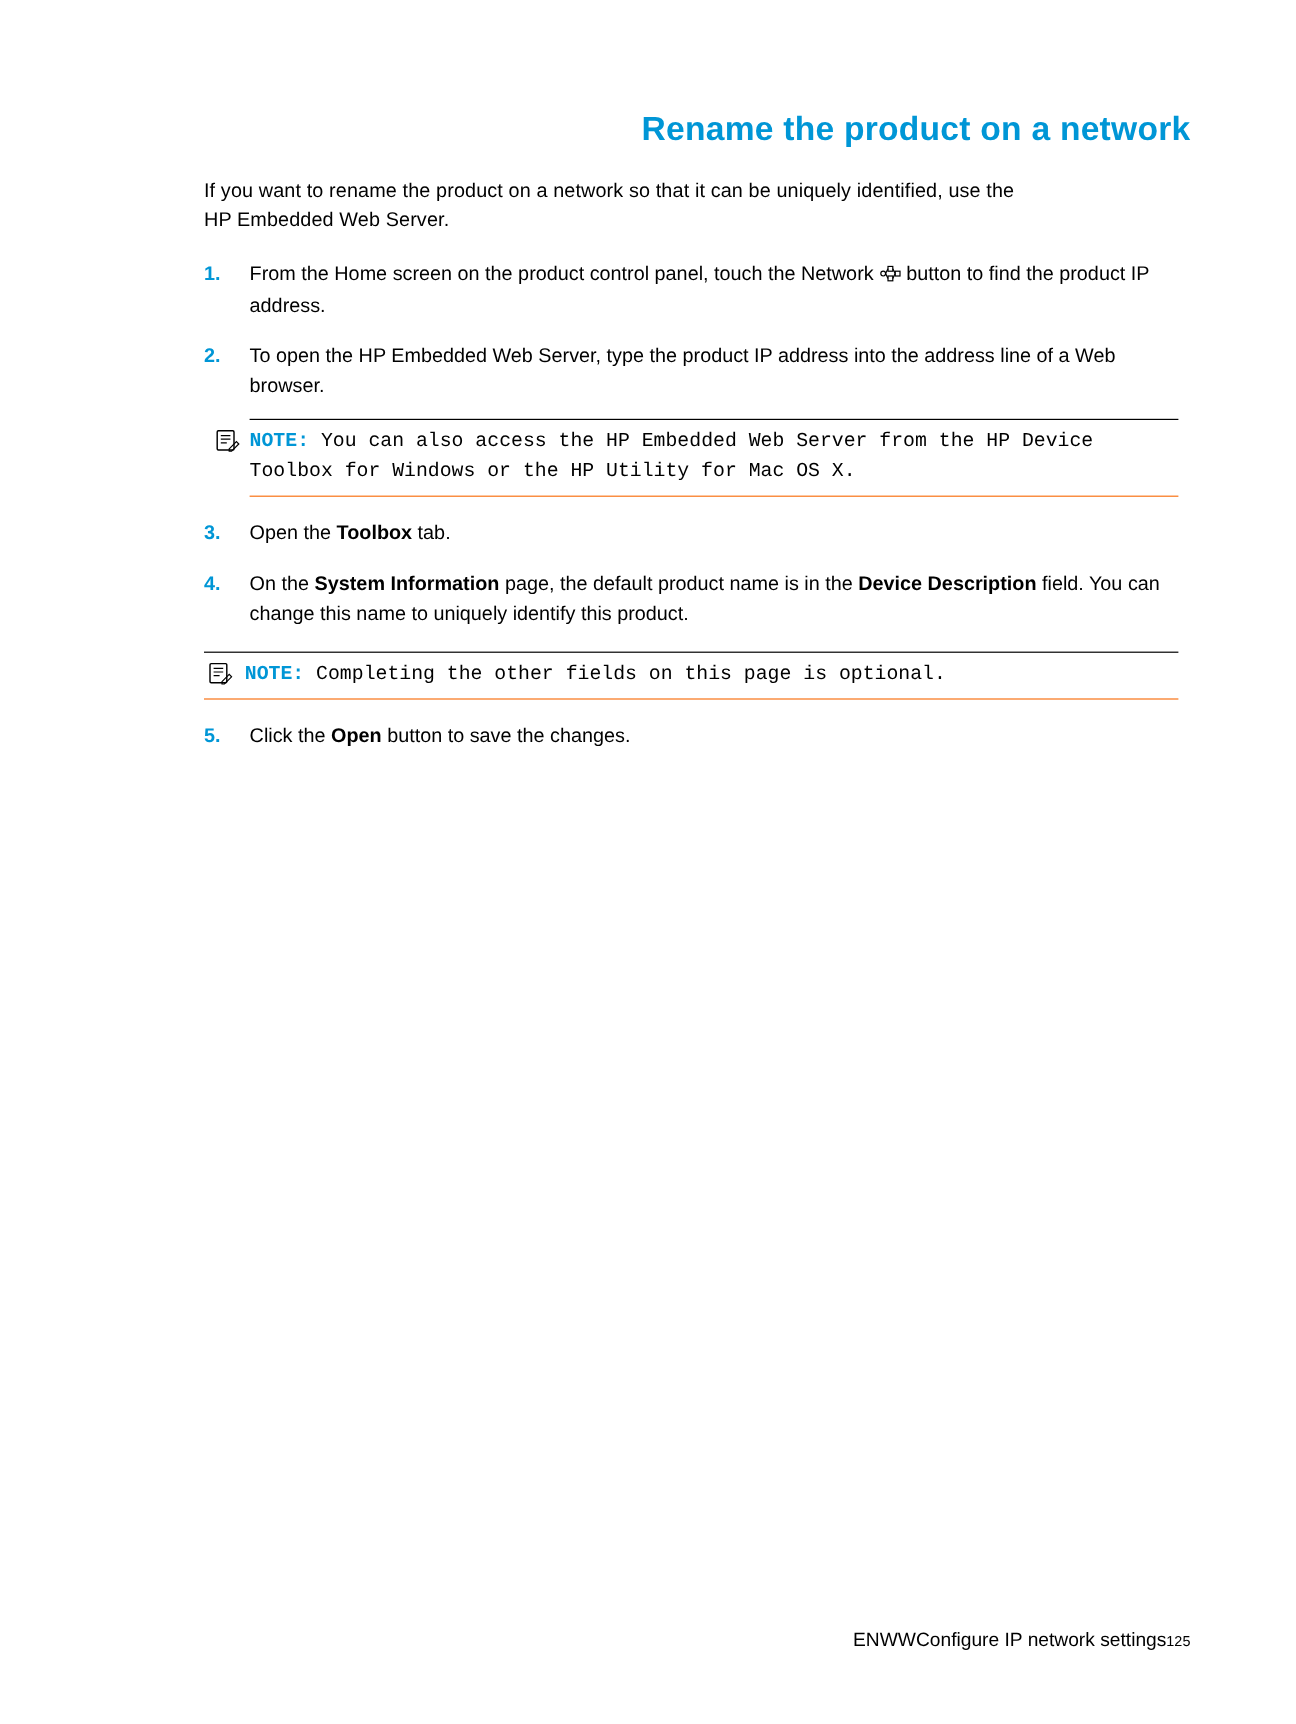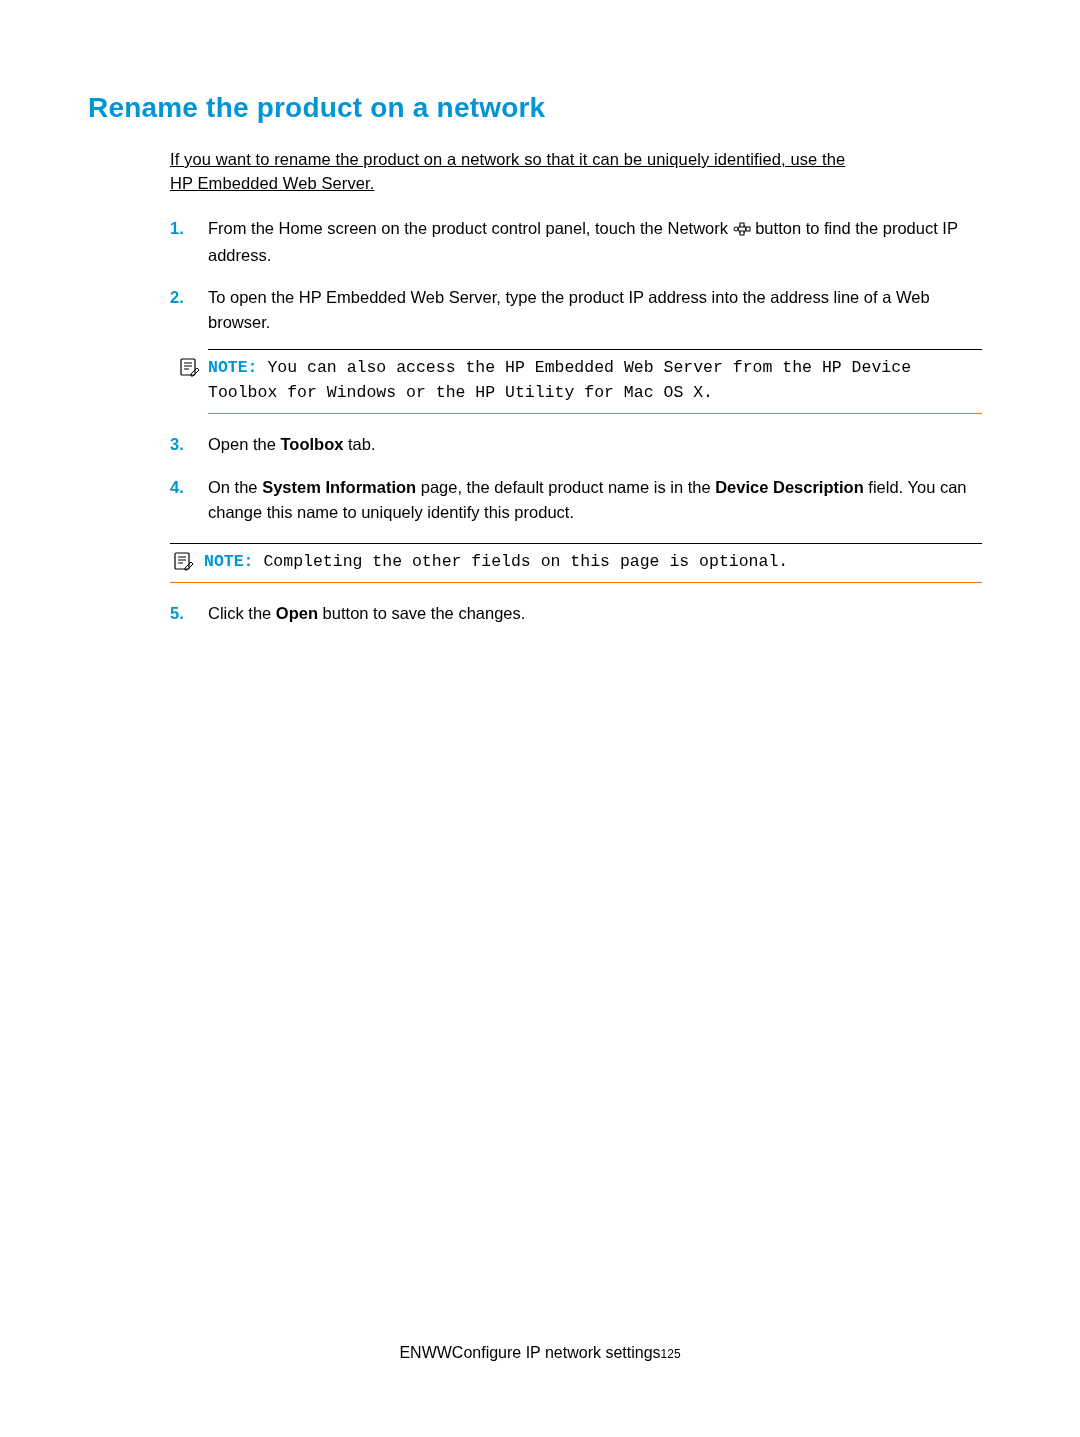--- a/index.html
+++ b/index.html
@@ -13,29 +13,29 @@
   }
   .page {
     padding: 92px 88px 0 88px;
   }
   h2.section-heading {
     color: #0096d6;
     font-size: 28px;
     font-weight: bold;
     letter-spacing: 0.2px;
     margin-bottom: 24px;
+    text-align: right;
   }
   .intro {
     margin-left: 82px;
     margin-right: 10px;
     font-size: 16.5px;
     line-height: 1.45;
     margin-bottom: 20px;
     letter-spacing: 0.1px;
-    text-decoration: underline;
   }
   ol.steps {
     list-style: none;
     margin-left: 82px;
     margin-right: 10px;
   }
   ol.steps > li {
     position: relative;
     padding-left: 38px;
     margin-bottom: 18px;
@@ -81,25 +81,25 @@
     color: #0096d6;
     font-weight: bold;
   }
   .bold { font-weight: bold; }
   .network-icon {
     display: inline-block;
     vertical-align: -2px;
   }
   .footer {
     position: absolute;
-    bottom: 75px;
+    bottom: 60px;
     left: 88px;
     right: 88px;
     display: flex;
-    justify-content: center;
+    justify-content: flex-end;
     align-items: baseline;
     font-size: 16px;
   }
   .footer-right {
     display: flex;
     align-items: baseline;
   }
   .page-num {
     font-size: 12px;
   }

